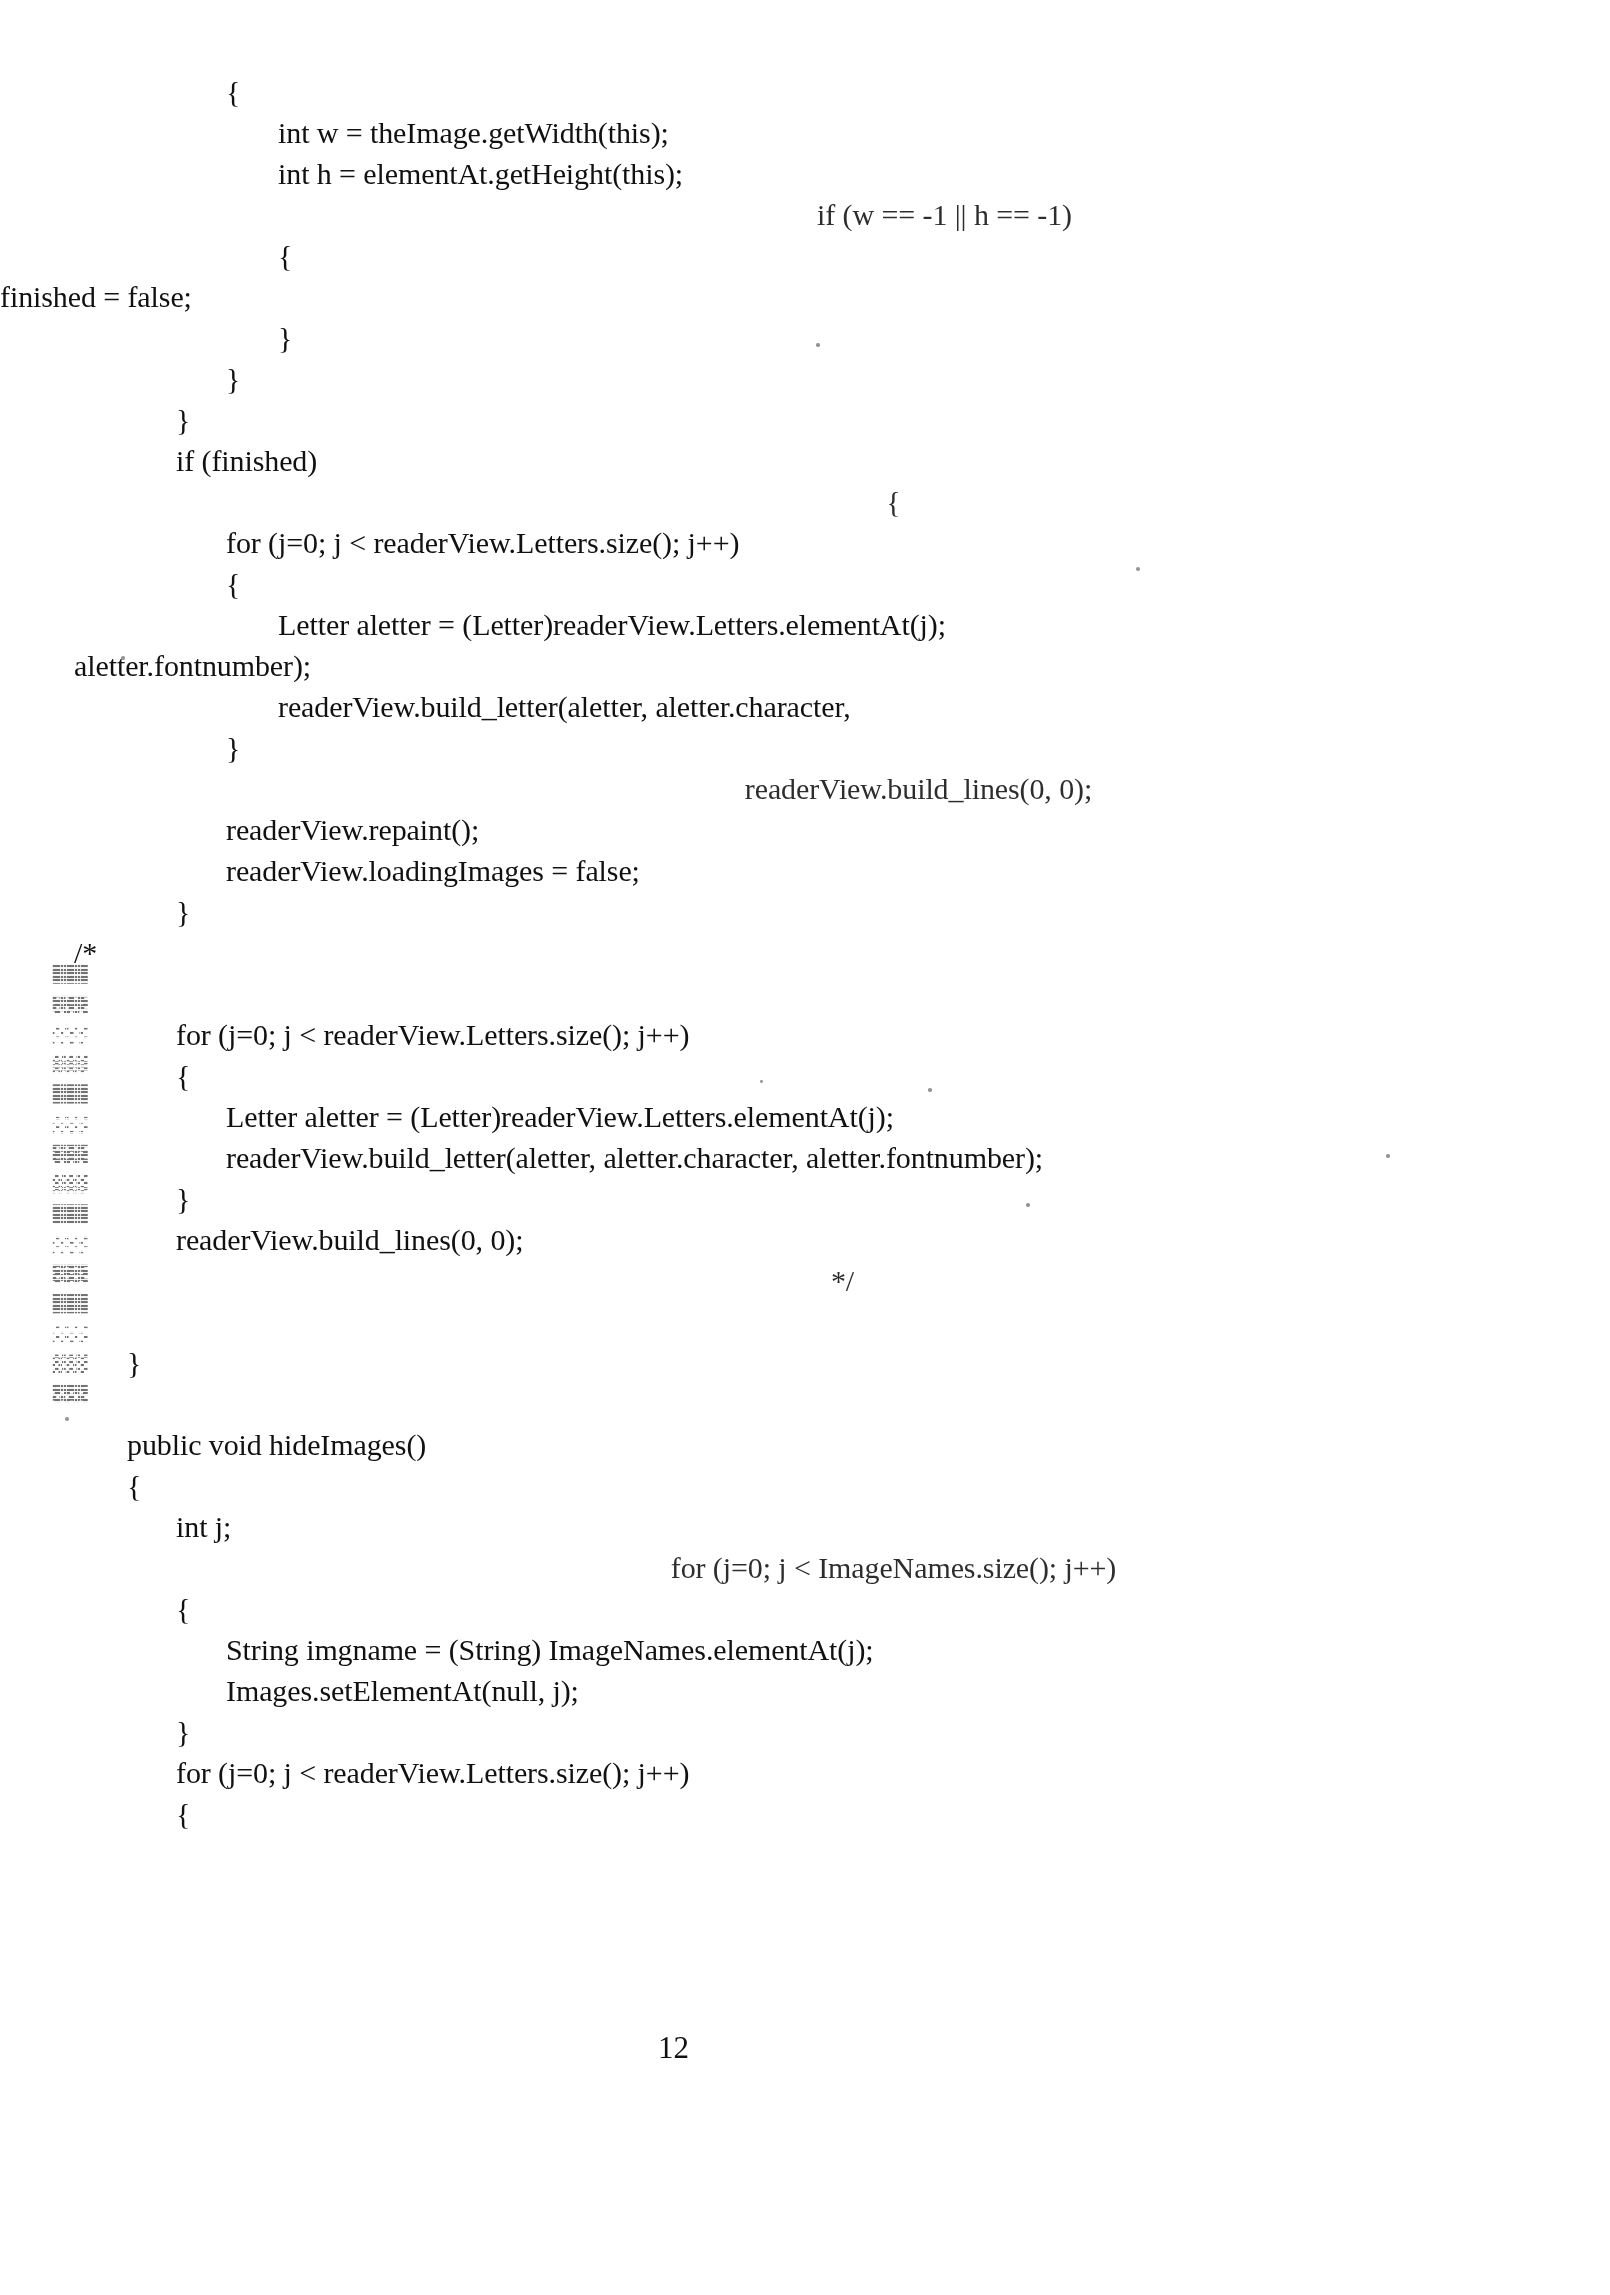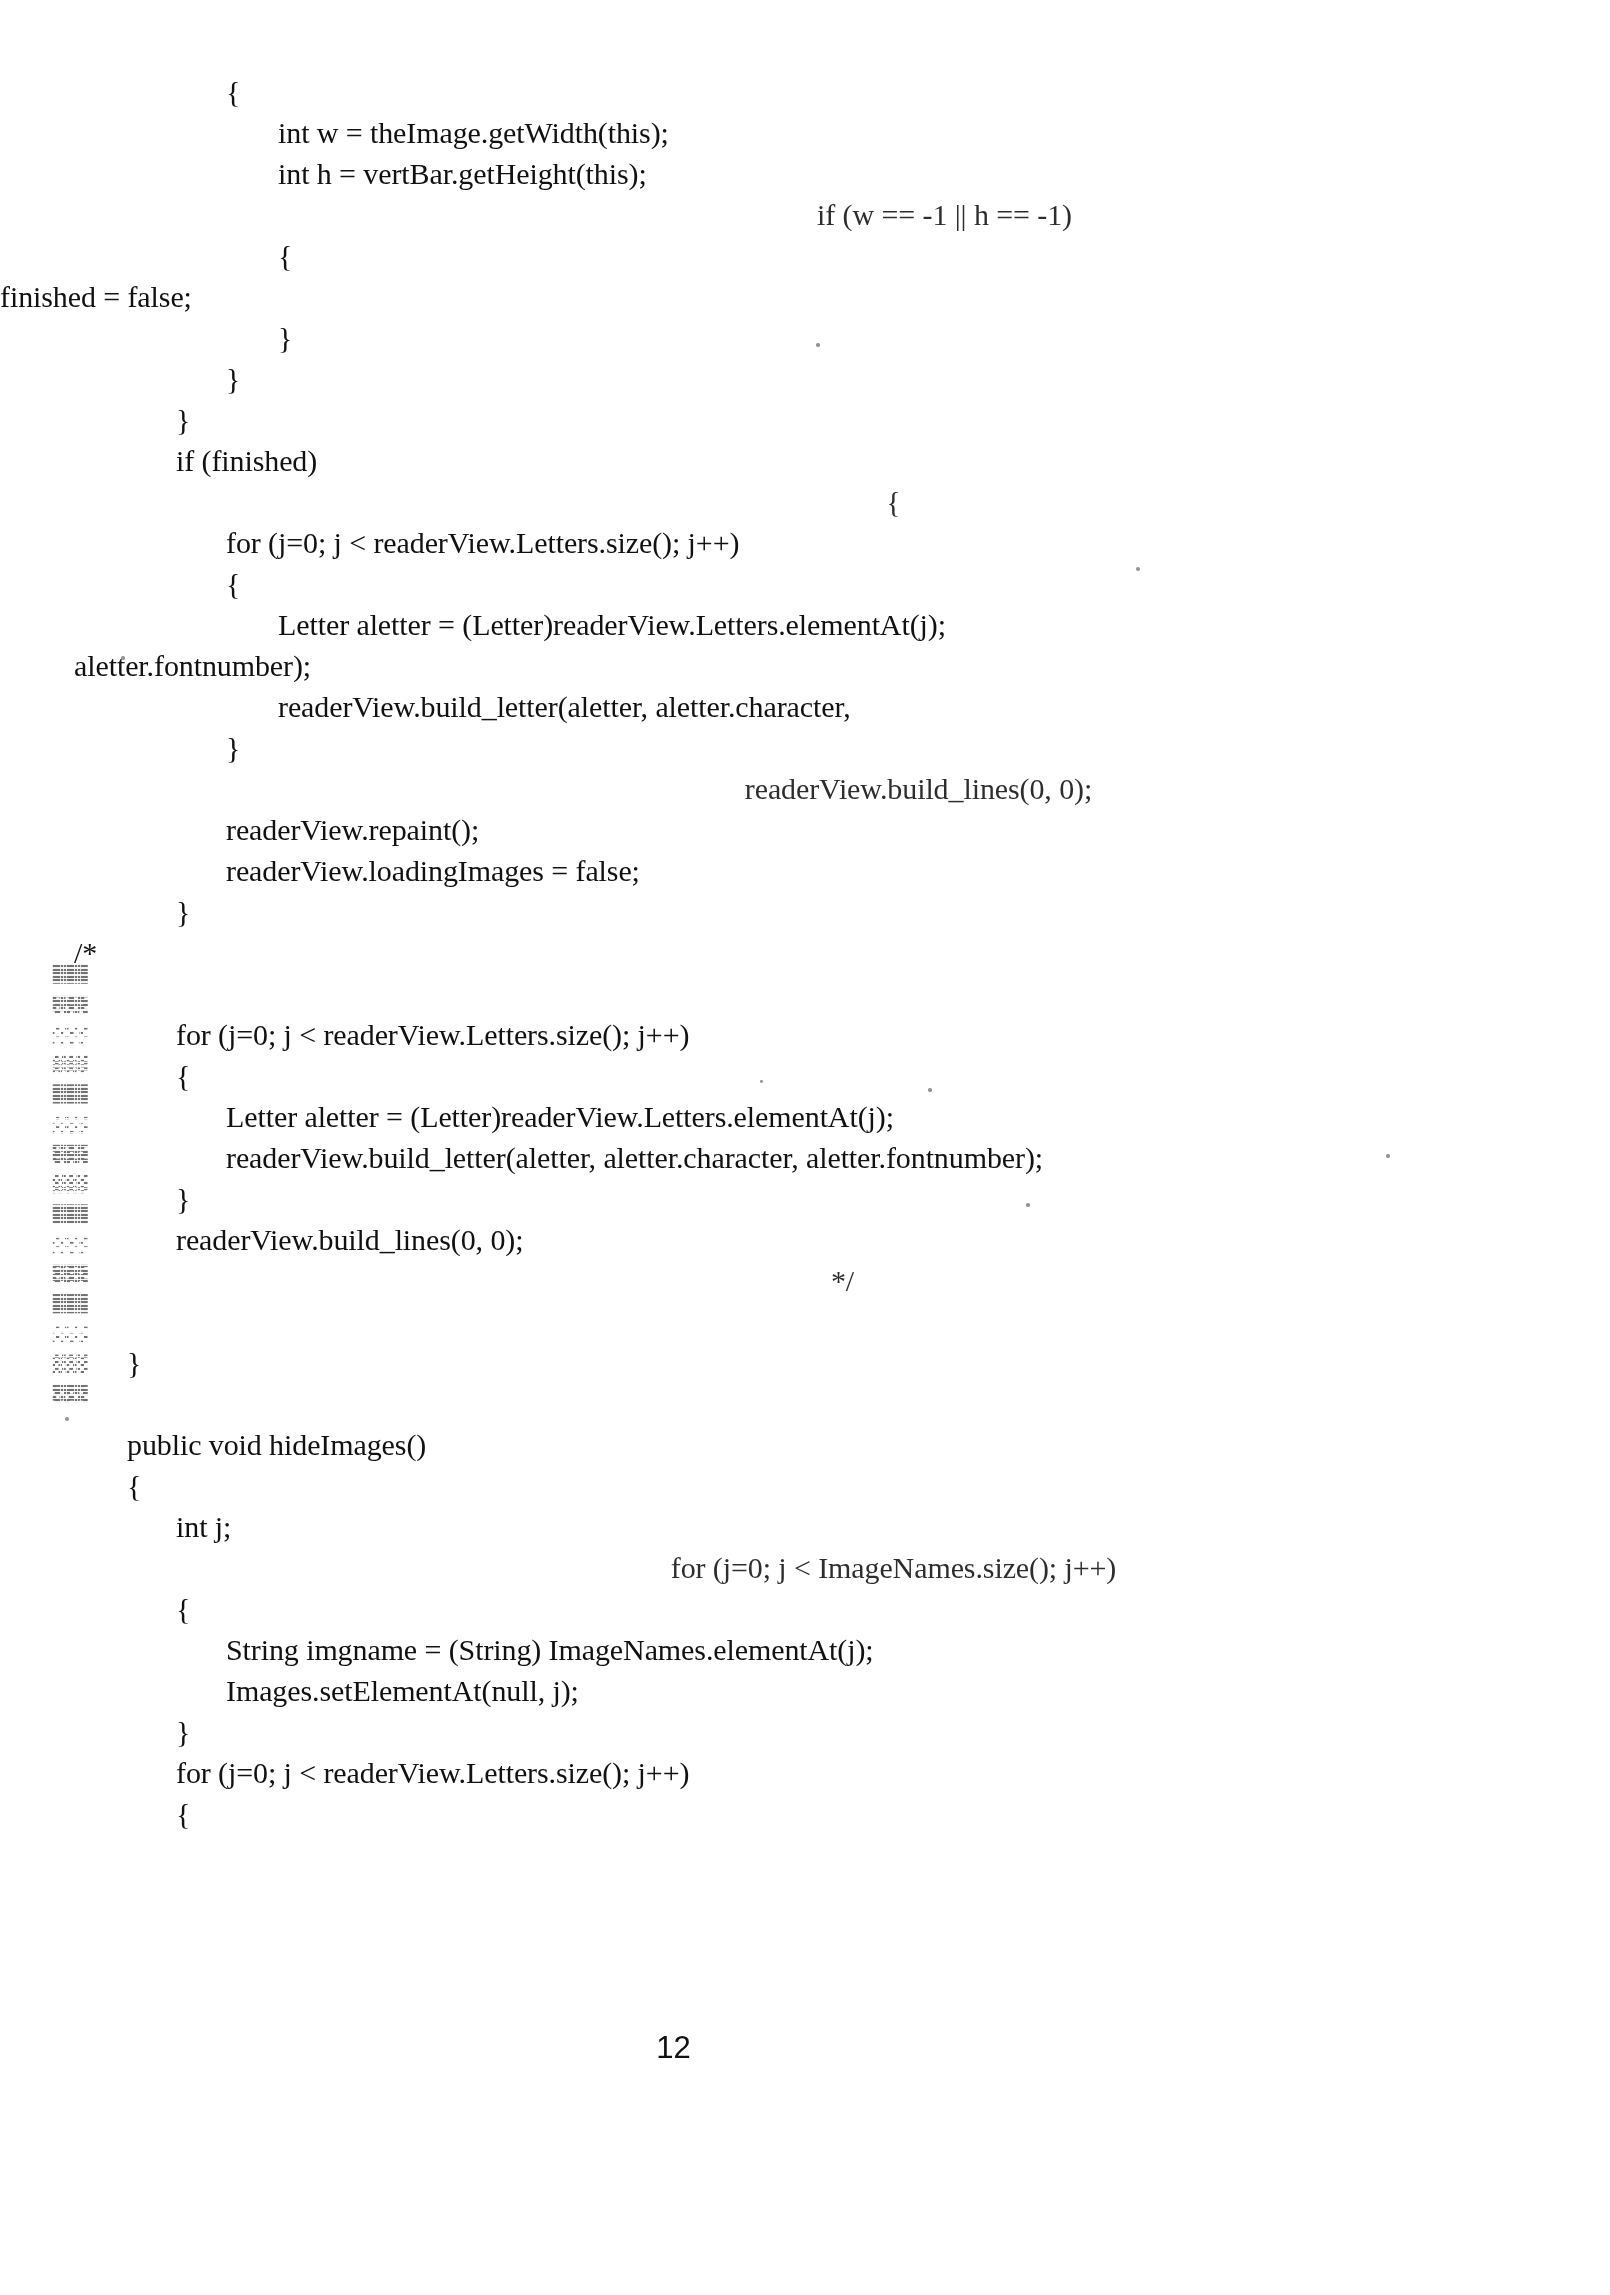--- a/index.html
+++ b/index.html
@@ -95,21 +95,21 @@
     pointer-events: none;
   }
 
   
   .page-number {
     position: absolute;
     left: 0;
     top: 2030px;
     width: 1347px;
     text-align: center;
-    font-family: Liberation Sans, sans-serif;
+    font-family: Liberation Serif, serif;
     font-size: 31px;
     color: #111111;
   }
 
   
   .speck {
     position: absolute;
     background: #3a3a3a;
     border-radius: 50%;
     opacity: 0.55;
@@ -121,21 +121,21 @@
 <div class="page">
 
   <div class="margin-artifact">
     <div class="vtext">▓▒░█▓░█▒▓░█▒░▓█</div>
     <div class="speckle"></div>
   </div>
 
   <div class="code-listing">
       <div class="code-line ind-3">{</div>
       <div class="code-line ind-4">int w = theImage.getWidth(this);</div>
-      <div class="code-line ind-4">int h = vertBar.getHeight(this);</div>
+      <div class="code-line ind-4">int h = elementAt.getHeight(this);</div>
       <div class="code-line ind-4 ink-light">if (w == -1 || h == -1)</div>
       <div class="code-line ind-4">{</div>
       <div class="code-line ind-5">finished = false;</div>
       <div class="code-line ind-4">}</div>
       <div class="code-line ind-3">}</div>
       <div class="code-line ind-2">}</div>
       <div class="code-line ind-2">if (finished)</div>
       <div class="code-line ind-2 ink-light">{</div>
       <div class="code-line ind-3">for (j=0; j &lt; readerView.Letters.size(); j++)</div>
       <div class="code-line ind-3">{</div>

